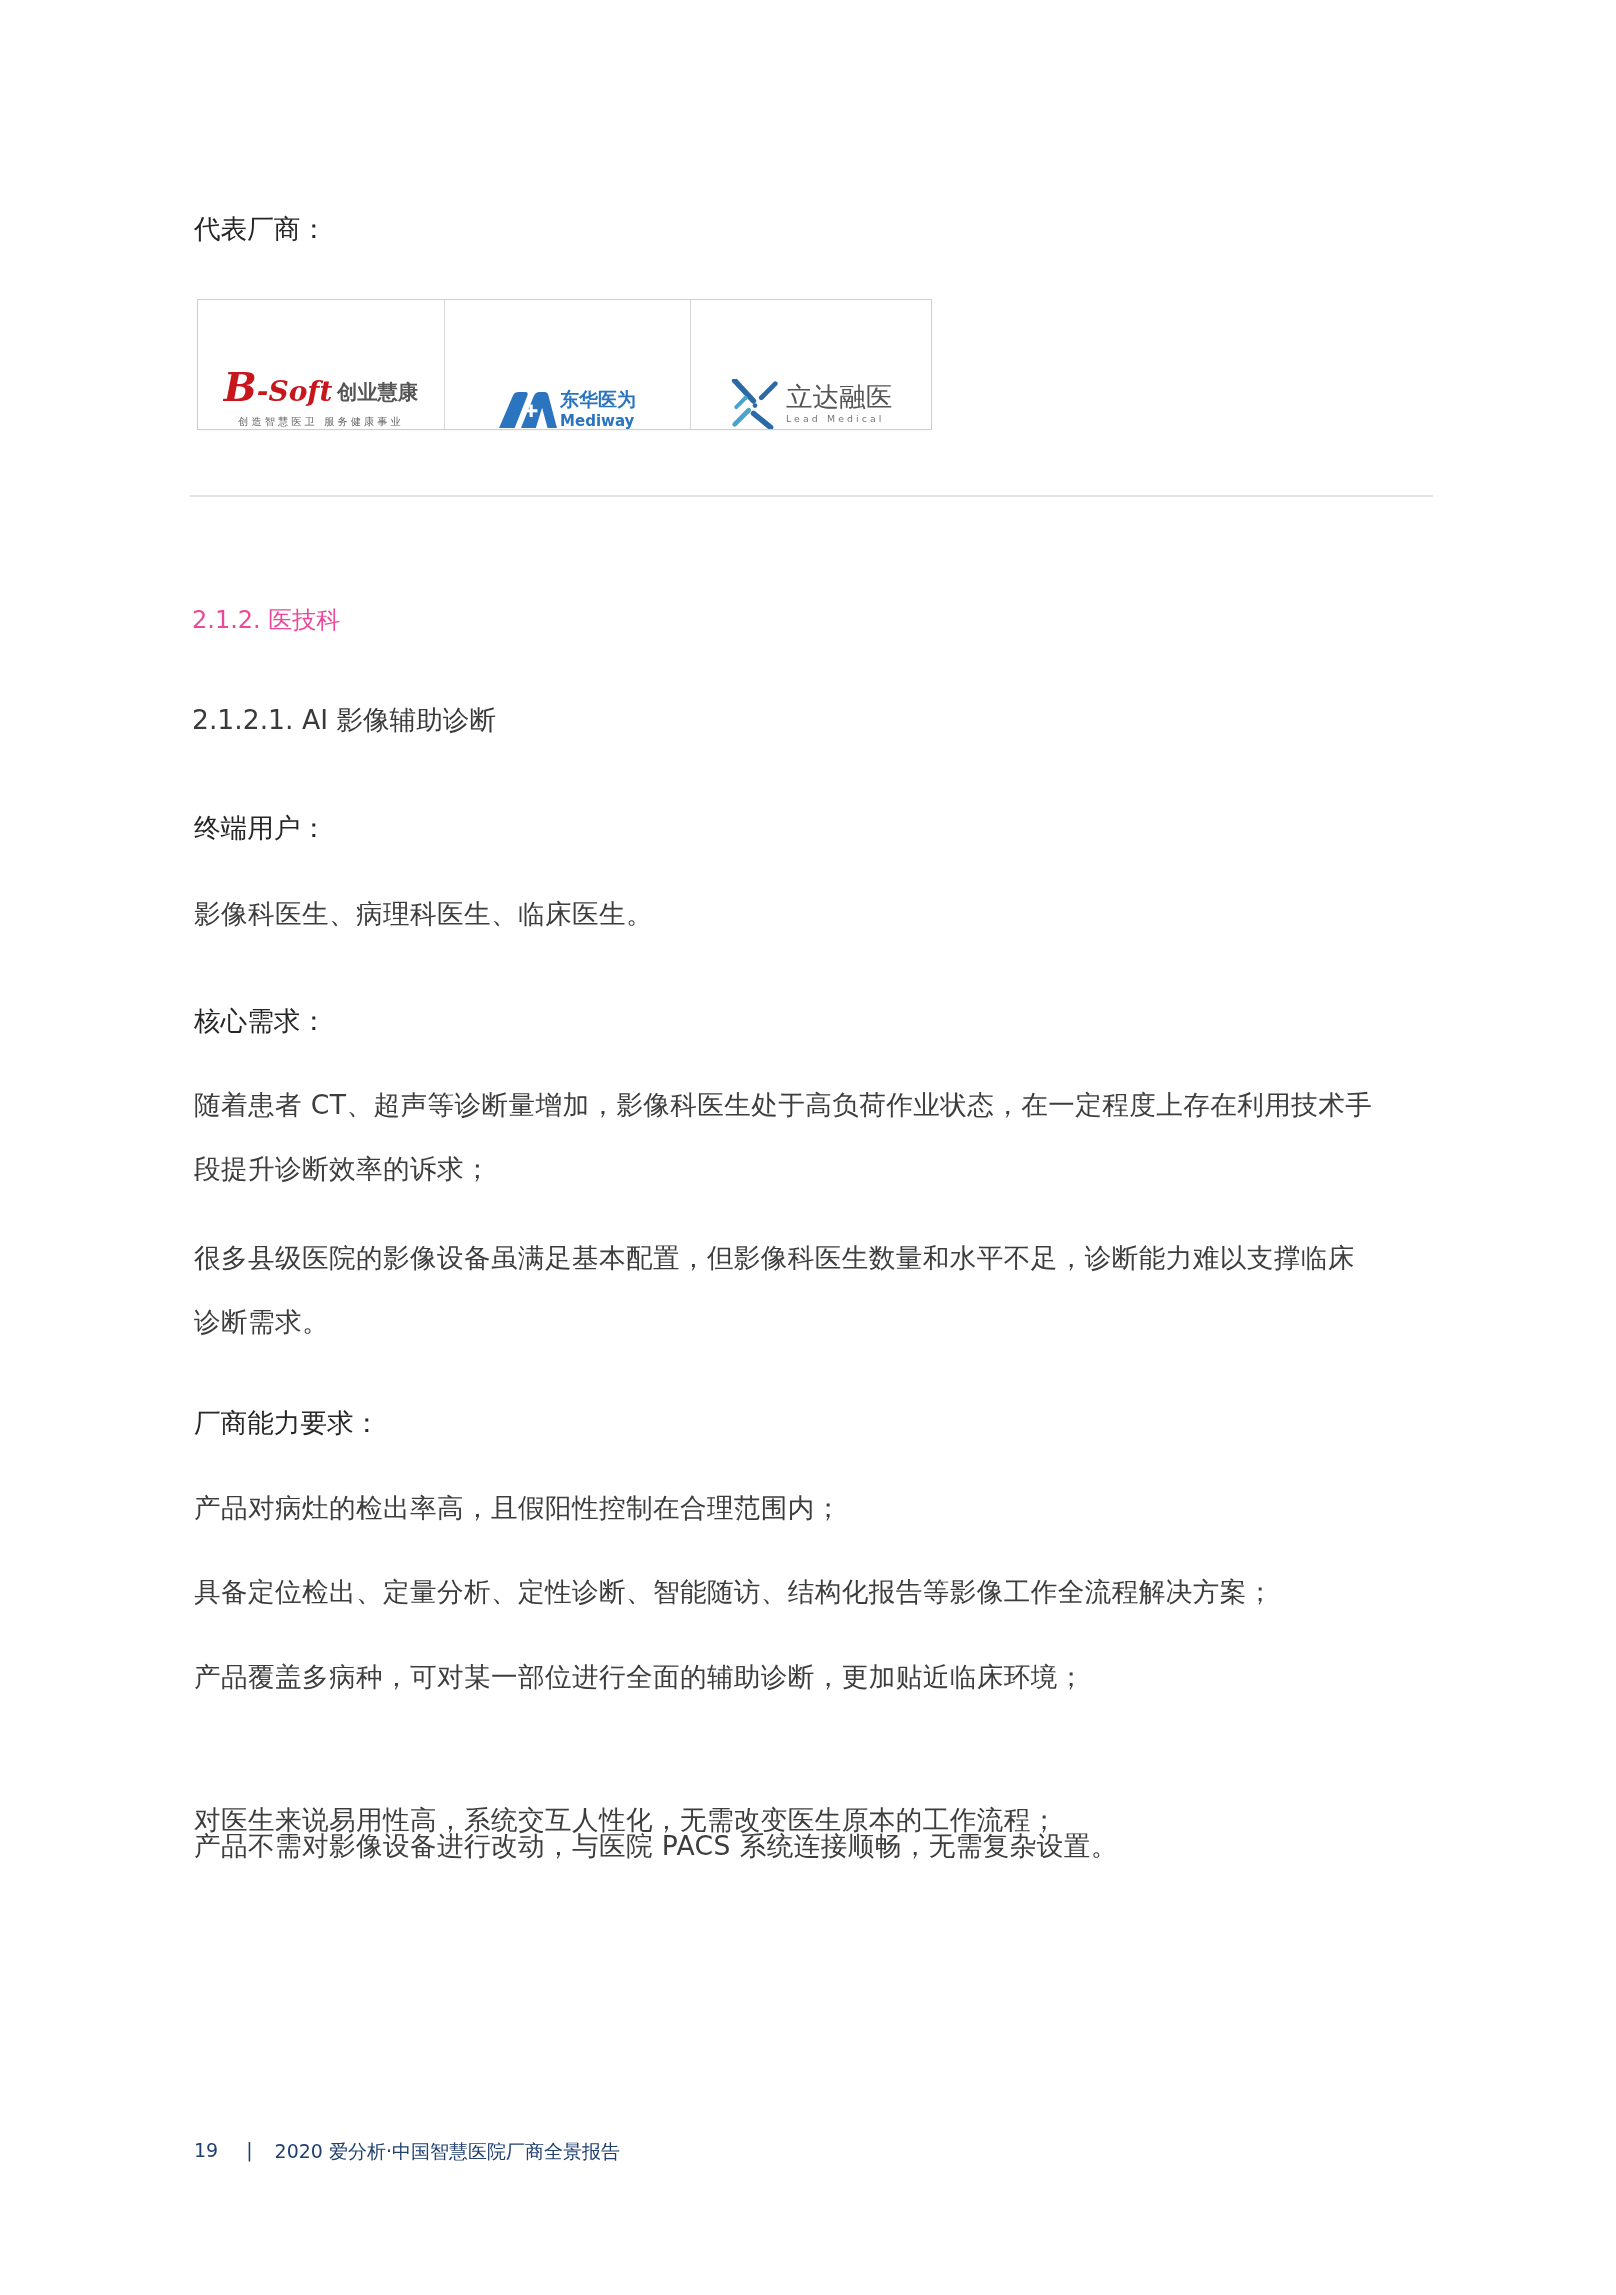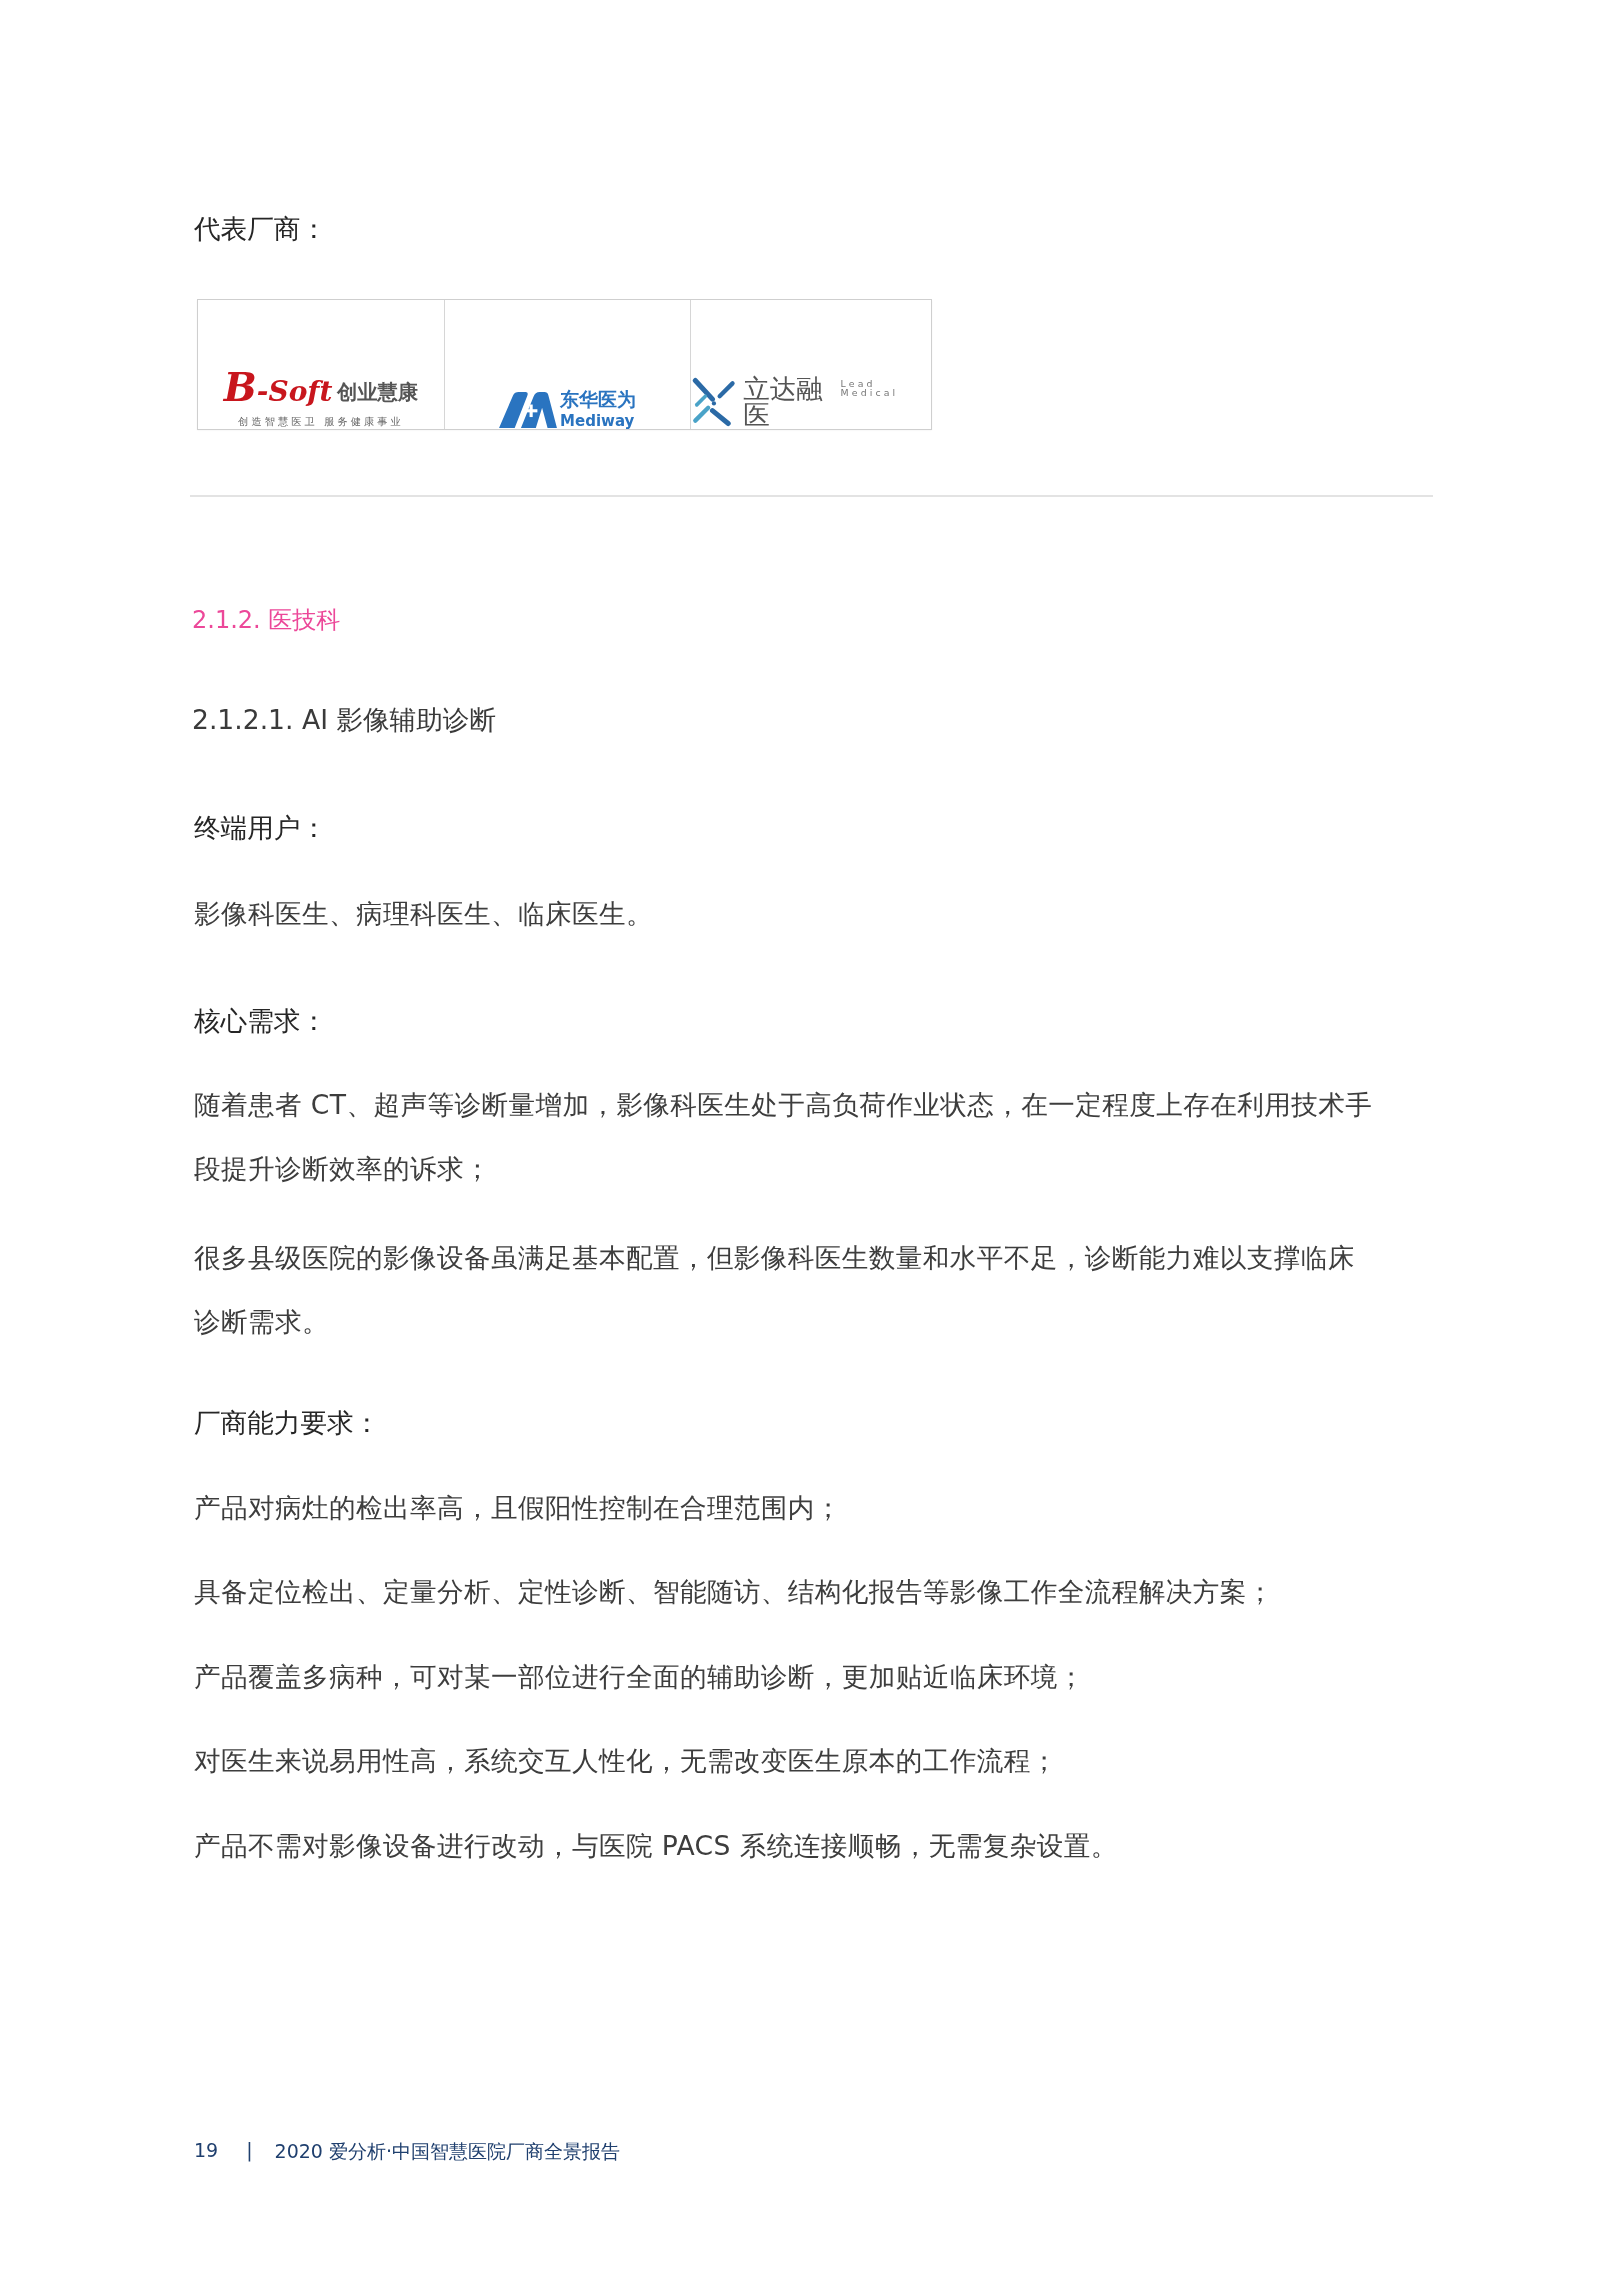--- a/index.html
+++ b/index.html
@@ -32,21 +32,21 @@
   .bsoft-brand .big { font-size: 39px; }
   .bsoft-cn { font-weight: bold; color: #555; font-size: 20.3px; margin-left: 4.7px; margin-bottom: 4.7px; }
   .bsoft-slogan { font-size: 10.2px; color: #666; letter-spacing: 3.1px; margin-top: 4.7px; }
 
   .mediway { display: flex; align-items: center; }
   .mediway-text { display: flex; flex-direction: column; margin-left: 3.1px; color: #2a74c0; line-height: 1; }
   .mediway-cn { font-size: 19px; font-weight: bold; }
   .mediway-en { font-size: 15px; font-weight: bold; margin-top: 5px; }
 
   .lead { display: flex; align-items: center; }
-  .lead-text { display: flex; margin-left: 6.3px; line-height: 1; }
+  .lead-text { display: flex; flex-direction: column; margin-left: 6.3px; line-height: 1; }
   .lead-cn { font-size: 26.6px; color: #555; }
   .lead-en { font-size: 9.4px; color: #777; letter-spacing: 3.1px; margin-top: 3.1px; }
 
   .divider { position: absolute; left: 190px; top: 495px; width: 1243px; height: 1.6px; background: #e3e3e3; }
 
   .footer { position: absolute; left: 194px; top: 2139px; font-size: 19px; color: #1f3f6e; display: flex; align-items: flex-start; white-space: nowrap; }
   .footer .sep { margin: 0 22px 0 28px; }
 </style>
 </head>
 <body>
@@ -106,21 +106,21 @@
 <div class="abs label-bold" style="left:194px; top:1003px;">核心需求：</div>
 <div class="abs body-text" style="left:194px; top:1087px;">随着患者 CT、超声等诊断量增加，影像科医生处于高负荷作业状态，在一定程度上存在利用技术手</div>
 <div class="abs body-text" style="left:194px; top:1151px;">段提升诊断效率的诉求；</div>
 <div class="abs body-text" style="left:194px; top:1240px;">很多县级医院的影像设备虽满足基本配置，但影像科医生数量和水平不足，诊断能力难以支撑临床</div>
 <div class="abs body-text" style="left:194px; top:1304px;">诊断需求。</div>
 
 <div class="abs label-bold" style="left:194px; top:1405px;">厂商能力要求：</div>
 <div class="abs body-text" style="left:194px; top:1490px;">产品对病灶的检出率高，且假阳性控制在合理范围内；</div>
 <div class="abs body-text" style="left:194px; top:1574px;">具备定位检出、定量分析、定性诊断、智能随访、结构化报告等影像工作全流程解决方案；</div>
 <div class="abs body-text" style="left:194px; top:1659px;">产品覆盖多病种，可对某一部位进行全面的辅助诊断，更加贴近临床环境；</div>
-<div class="abs body-text" style="left:194px; top:1743px;">对医生来说易用性高，系统交互人性化，无需改变医生原本的工作流程；</div>
+<div class="abs body-text" style="left:194px; top:1802px;">对医生来说易用性高，系统交互人性化，无需改变医生原本的工作流程；</div>
 <div class="abs body-text" style="left:194px; top:1828px;">产品不需对影像设备进行改动，与医院 PACS 系统连接顺畅，无需复杂设置。</div>
 
 <div class="footer">
   <span>19</span>
   <span class="sep">|</span>
   <span>2020 爱分析·中国智慧医院厂商全景报告</span>
 </div>
 
 
 </body></html>

